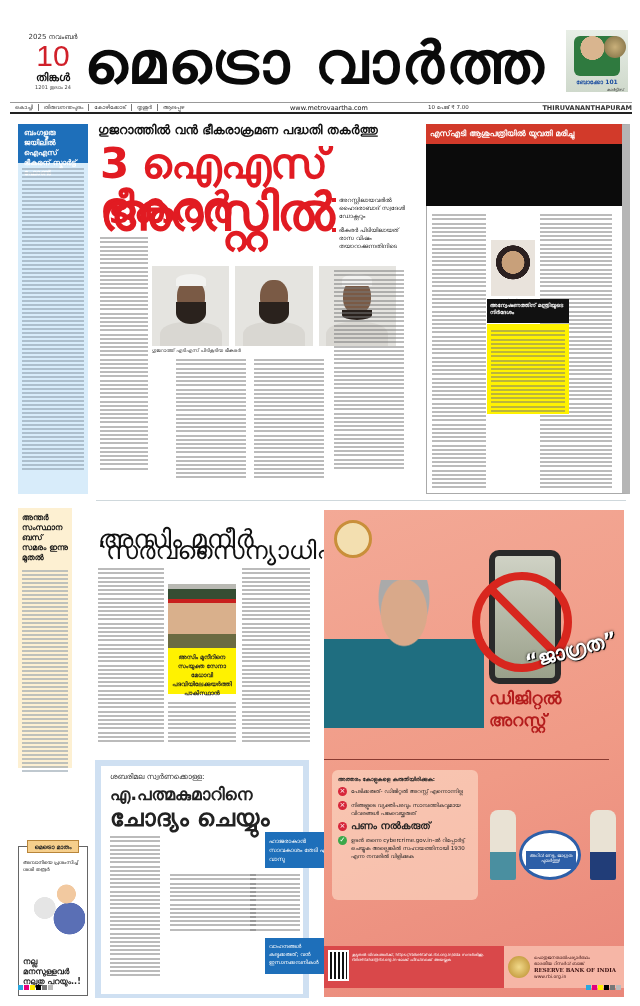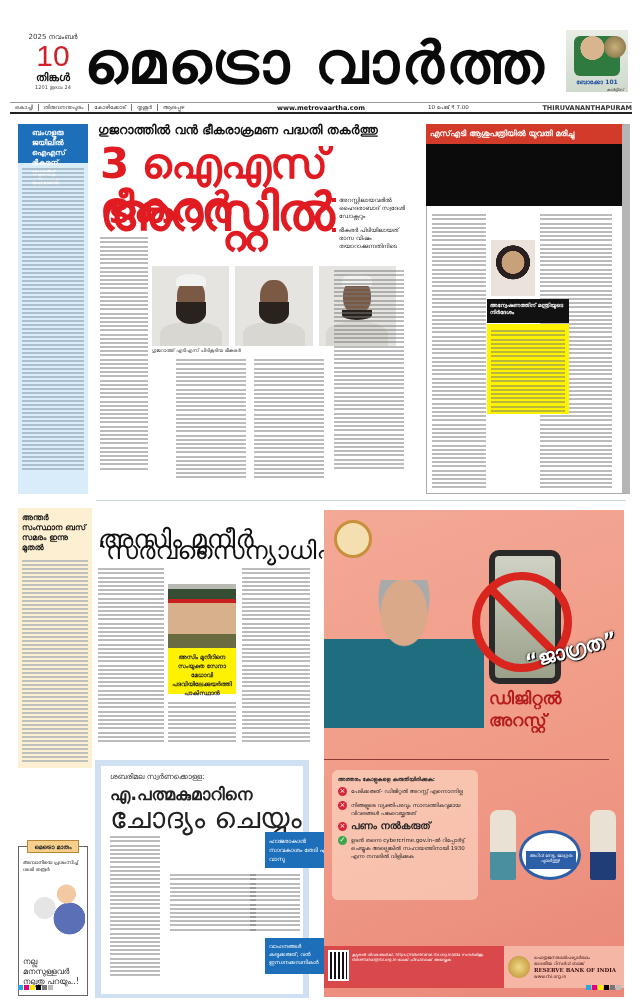--- a/index.html
+++ b/index.html
@@ -13,26 +13,26 @@
 .logo{left:80px;top:30px;width:470px;height:66px;font-family:"DejaVu Sans",sans-serif;font-weight:bold;font-size:58px;letter-spacing:2px;color:#0a0a0a;text-align:center;line-height:66px;transform:scaleX(1.05)}
 .promo{left:566px;top:30px;width:62px;height:62px;background:linear-gradient(#e8eee6,#cfd9cc)}
 .promo .pic{position:absolute;left:8px;top:6px;width:46px;height:40px;border-radius:6px;background:radial-gradient(circle at 40% 30%,#d9b58f 0 30%,#2f7a3f 31% 100%)}
 .promo .cup{position:absolute;right:2px;top:6px;width:22px;height:22px;border-radius:50%;background:radial-gradient(#c9b07a,#7a6a40)}
 .promo .lbl{position:absolute;bottom:6px;left:0;width:100%;text-align:center;font-size:6px;color:#1c4ea0;font-weight:bold}
 .promo .sub{position:absolute;bottom:0;left:0;width:100%;text-align:right;font-size:4px;color:#333;padding-right:4px}
 .navbar{left:10px;top:102px;width:622px;height:12px;border-top:1px solid #999;border-bottom:2px solid #222;display:flex;align-items:center;font-size:5.5px;color:#333}
 .navbar .cities{display:flex;gap:0}
 .navbar .cities span{padding:0 5px;border-right:1px solid #777}
 .navbar .cities span:last-child{border-right:none}
-.navbar .url{position:absolute;left:267px;font-weight:bold;font-size:6.5px;color:#111}
+.navbar .url{position:absolute;left:280px;font-weight:normal;font-size:6.5px;color:#111}
 .navbar .price{position:absolute;left:418px;font-size:5.5px}
 .navbar .city{position:absolute;right:0;font-weight:bold;font-size:6.5px}
 
 .rail1{left:18px;top:124px;width:70px;height:370px;background:#d8ecfa}
-.rail1 .hd{background:#1e6fba;color:#fff;font-size:7.5px;font-weight:bold;padding:4px 14px;line-height:10px;height:39px}
+.rail1 .hd{background:#1e6fba;color:#fff;font-size:7.5px;font-weight:bold;padding:4px 6px;line-height:10px;height:39px}
 .txtlines{padding:3px 4px}
 .txtlines i{display:block;height:2px;background:#8a9aa8;margin:2px 0;opacity:.55}
 
 .kicker{left:98px;top:122px;width:312px;font-size:12.5px;font-weight:bold;color:#111;white-space:nowrap}
 .lead-h1{left:100px;top:142px;width:330px;font-size:42px;font-weight:bold;color:#e11b22;line-height:44px;letter-spacing:-1px}
 .lead-h2{left:100px;top:184px;width:230px;font-size:52px;font-weight:bold;color:#e11b22;line-height:56px;letter-spacing:-2px}
 .bullets{left:332px;top:196px;width:80px;font-size:6px;color:#222}
 .bullets li{list-style:none;position:relative;padding-left:7px;margin-bottom:6px;line-height:8px}
 .bullets li:before{content:"";position:absolute;left:0;top:2px;width:4px;height:4px;background:#e11b22}
 .photos{left:152px;top:266px;width:244px;height:80px;display:flex;gap:6px}
@@ -48,38 +48,38 @@
 .rs-box{left:426px;top:124px;width:204px;height:370px;background:#fff;border:1px solid #aaa;border-right:8px solid #b5b5b5}
 .rs-kicker{left:426px;top:124px;width:196px;height:20px;background:#d23a2a;color:#fff;font-size:8px;font-weight:bold;padding:5px 4px}
 .rs-head{left:426px;top:144px;width:196px;height:62px;background:#0b0b0b;color:#fff;padding:3px 6px}
 .rs-head .a{font-size:12px;line-height:15px}
 .rs-head .b{font-size:16px;font-weight:bold;line-height:20px}
 .rs-photo{left:491px;top:240px;width:44px;height:56px;background:radial-gradient(circle at 50% 40%,#c8a07a 0 28%,#2b2020 29% 42%,#e9e3dc 43%)}
 .rs-photocap{left:491px;top:298px;width:44px;font-size:4px;text-align:center;color:#333}
 .rs-sub{left:487px;top:299px;width:82px;height:24px;background:#111;color:#fff;font-size:5.5px;font-weight:bold;padding:3px}
 .rs-yellow{left:487px;top:324px;width:82px;height:90px;background:#fff200}
 
-.rail2{left:18px;top:508px;width:74px;height:260px;background:#fdf0d2}
+.rail2{left:18px;top:508px;width:54px;height:260px;background:#fdf0d2}
 .rail2 .hd{font-size:8px;font-weight:bold;color:#111;padding:5px 4px 2px;line-height:10px}
 .cartoon{left:18px;top:846px;width:70px;height:150px;border:1px solid #666}
 .cartoon .tag{position:absolute;left:8px;top:-7px;width:52px;height:13px;background:#f6cf8c;border:1px solid #b8853a;font-size:6px;text-align:center;line-height:12px;font-weight:bold}
 .cartoon .t1{position:absolute;left:4px;top:12px;width:62px;font-size:5px}
 .cartoon .art{position:absolute;left:4px;top:26px;width:62px;height:70px;background:radial-gradient(circle at 70% 30%,#f2c9a0 0 14%,transparent 15%),radial-gradient(circle at 35% 50%,#e5e5e5 0 20%,transparent 21%),radial-gradient(circle at 75% 65%,#5a6fb5 0 24%,transparent 25%)}
-.cartoon .t2{position:absolute;left:4px;bottom:8px;width:62px;font-size:8px;font-weight:normal;line-height:10px}
+.cartoon .t2{position:absolute;left:4px;bottom:8px;width:62px;font-size:8px;font-weight:bold;line-height:10px}
 
 .am-h1{left:98px;top:524px;width:220px;font-size:26px;font-weight:500;line-height:30px;color:#111}
 .am-h2{left:98px;top:536px;width:220px;font-size:25px;font-weight:500;line-height:30px;color:#111;white-space:nowrap}
 .am-photo{left:168px;top:584px;width:68px;height:64px;background:linear-gradient(180deg,#b9b9b3 0 8%,#354d33 8% 24%,#c8201e 24% 30%,#d9b08c 30% 78%,#6b6b42 78%)}
 .am-cap{left:168px;top:648px;width:68px;height:46px;background:#fff200;font-size:6px;font-weight:bold;text-align:center;padding:4px 2px;line-height:9px}
 
 .sb-box{left:95px;top:760px;width:214px;height:238px;background:#cfe0f2;padding:6px}
 .sb-inner{left:101px;top:766px;width:202px;height:228px;background:#fff}
 .sb-kick{left:110px;top:772px;font-size:7.5px;color:#333}
 .sb-h1{left:110px;top:784px;font-size:17px;font-weight:bold;line-height:20px}
-.sb-h2{left:110px;top:803px;font-size:29px;font-weight:normal;line-height:30px}
+.sb-h2{left:110px;top:803px;font-size:24px;font-weight:bold;line-height:30px}
 .sb-pull{left:265px;top:832px;width:78px;height:36px;background:#1e6fba;color:#fff;font-size:6px;padding:4px;line-height:9px}
 .sb-foot{left:265px;top:938px;width:66px;height:36px;background:#1e6fba;color:#fff;font-size:5.5px;padding:4px;line-height:8px}
 .sb-page{left:331px;top:938px;width:16px;height:36px;background:#0b0b0b;color:#fff;text-align:center}
 .sb-page .p{font-size:5px;display:block;margin-top:3px}
 .sb-page .n{font-size:14px;display:block;line-height:16px}
 
 .ad{left:324px;top:510px;width:300px;height:487px;background:linear-gradient(160deg,#f3a996,#f09a86 55%,#e9877a)}
 .ad .seal{position:absolute;left:10px;top:10px;width:38px;height:38px;border-radius:50%;background:#f3dfb0;border:3px solid #c98f3a}
 .ad .phone{position:absolute;left:165px;top:40px;width:72px;height:134px;border-radius:10px;background:#2a2a2a;padding:6px}
 .ad .phone .scr{width:100%;height:100%;background:linear-gradient(#cfd2c5,#9aa08a);border-radius:4px;position:relative}

